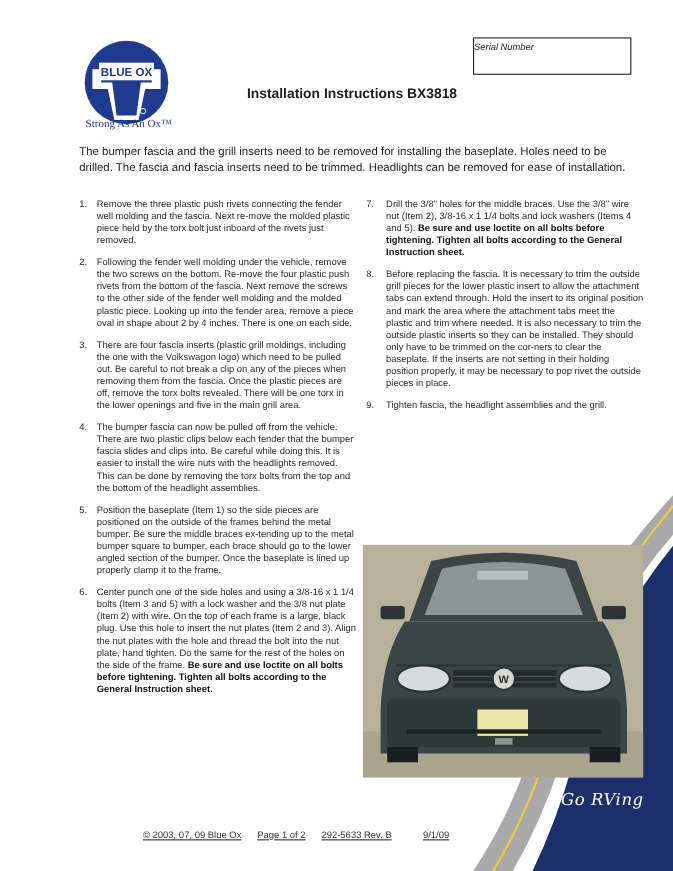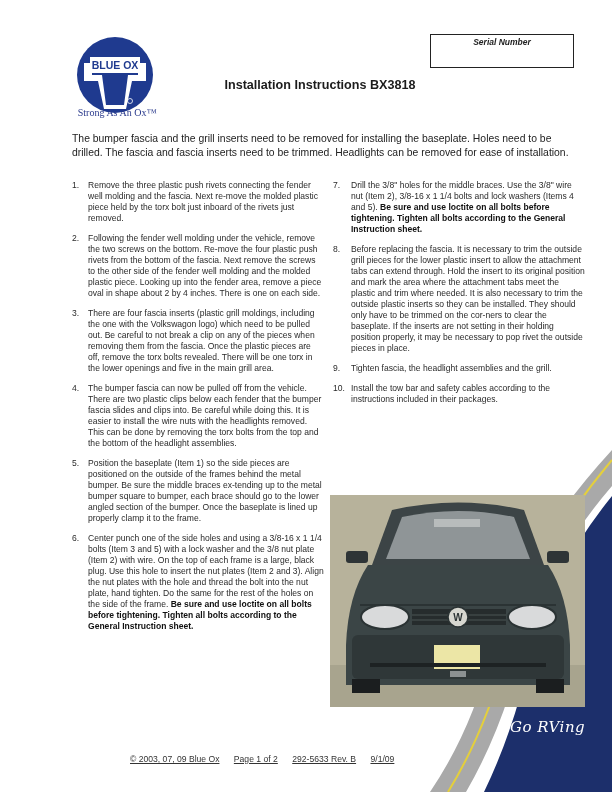--- a/index.html
+++ b/index.html
@@ -3,40 +3,40 @@
 <meta charset="utf-8">
 <style>
   html, body { margin:0; padding:0; background:#ffffff; }
   body { width:612px; height:792px; position:relative; overflow:hidden;
          font-family:"Liberation Sans", sans-serif; color:#1a1a1a; }
   .logo { position:absolute; left:72px; top:35px; width:86px; height:86px; }
   .tagline { position:absolute; left:72px; top:107px; width:90px; text-align:center;
              font-family:"Liberation Serif", serif; font-size:10px; color:#2a3a8c; white-space:nowrap; }
   .serial-box { position:absolute; left:430px; top:34px; width:144px; height:34px;
                 border:1px solid #222; box-sizing:border-box; }
-  .serial-label { display:block; text-align:center; font-size:8.5px; font-style:italic; font-weight:bold;
+  .serial-label { display:block; text-align:left; font-size:8.5px; font-style:italic; font-weight:normal;
                   color:#222; margin-top:2px; }
   .title { position:absolute; left:200px; top:78px; width:240px; text-align:center;
            font-size:12.6px; font-weight:bold; line-height:15px; color:#1c1c1c; }
   .intro { position:absolute; left:72px; top:132px; width:508px; font-size:10.4px; line-height:13.5px; color:#222; }
   .col { position:absolute; top:180px; font-size:8.55px; line-height:11px; color:#2a2a2a; }
   .col.left { left:72px; width:252px; }
   .col.right { left:333px; width:252px; }
   .step { display:flex; margin-bottom:9px; }
   .num { width:16px; flex:none; }
   .num.wide { width:18px; }
   .txt { flex:1; text-align:left; }
   .txt b { font-weight:bold; color:#111; }
   .photo-wrap { position:absolute; left:330px; top:495px; width:255px; height:212px; overflow:hidden; }
   .road { position:absolute; left:380px; top:450px; width:232px; height:342px; }
   .gorving { position:absolute; left:510px; top:718px; font-family:"DejaVu Serif", serif; font-style:italic;
              font-size:15px; color:#ffffff; letter-spacing:0.5px; }
   .footer { position:absolute; left:130px; top:754px; font-size:8.6px; color:#333; white-space:nowrap; }
   .footer span { margin-right:12px;text-decoration:underline; }
-  .footer .date { }
+  .footer .date { margin-left:14px; }
 </style>
 </head>
 <body>
 
 <svg class="logo" viewBox="0 0 86 86">
   <circle cx="43" cy="40" r="38" fill="#1f3a8f"></circle>
   <path d="M12 28 L20 28 L20 40 L30 40 L34 70 L52 70 L56 40 L66 40 L66 28 L74 28 L74 46 L60 46 L54 74 L32 74 L26 46 L12 46 Z" fill="#ffffff"></path>
   <rect x="18" y="22" width="50" height="16" fill="#ffffff"></rect>
   <text x="43" y="34" text-anchor="middle" font-family="Liberation Sans, sans-serif" font-weight="bold" font-size="10.5" fill="#1f3a8f">BLUE OX</text>
   <path d="M36 46 L50 46 L48 66 L38 66 Z" fill="#1f3a8f"></path>
@@ -87,24 +87,20 @@
       <span class="txt"><span>Drill the 3/8" holes for the middle braces.  Use the 3/8" wire nut (Item 2), 3/8-16 x 1 1/4 bolts and lock washers (Items 4 and 5).  </span><b>Be sure and use loctite on all bolts before tightening.  Tighten all bolts according to the General Instruction sheet.</b></span>
     </div>
   <div class="step">
       <span class="num wide">8.</span>
       <span class="txt"><span>Before replacing the fascia.  It is necessary to trim the outside grill pieces for the lower plastic insert to allow the attachment tabs can extend through. Hold the insert to its original position and mark the area where the attachment tabs meet the plastic and trim where needed.  It is also necessary to trim the outside plastic inserts so they can be installed. They should only have to be trimmed on the cor-ners to clear the baseplate.  If the inserts are not setting in their holding position properly, it may be necessary to pop rivet the outside pieces in place.</span><b></b></span>
     </div>
   <div class="step">
       <span class="num wide">9.</span>
       <span class="txt"><span>Tighten fascia, the headlight assemblies and the grill.</span><b></b></span>
     </div>
-  <div class="step">
-      <span class="num wide">10.</span>
-      <span class="txt"><span>Install the tow bar and safety cables according to the instructions included in their packages.</span><b></b></span>
-    </div>
 </div>
 
 <svg class="road" viewBox="0 0 232 342">
   <path d="M232 40 Q170 120 150 200 Q130 280 100 342 L232 342 Z" fill="#1c2f6b"></path>
   <path d="M232 30 Q160 110 138 200 Q118 280 80 342 L104 342 Q134 280 152 200 Q172 120 232 46 Z" fill="#ffffff"></path>
   <path d="M232 0 Q140 100 112 200 Q92 280 50 342 L86 342 Q122 280 142 200 Q164 115 232 36 Z" fill="#a9a9a9"></path>
   <path d="M232 10 Q152 105 127 200 Q106 280 68 342" fill="none" stroke="#e4cf3c" stroke-width="2"></path>
   <path d="M232 -5 Q135 95 106 200 Q86 280 42 342" fill="none" stroke="#ffffff" stroke-width="2"></path>
 </svg>
 <div class="gorving">Go RVing</div>

